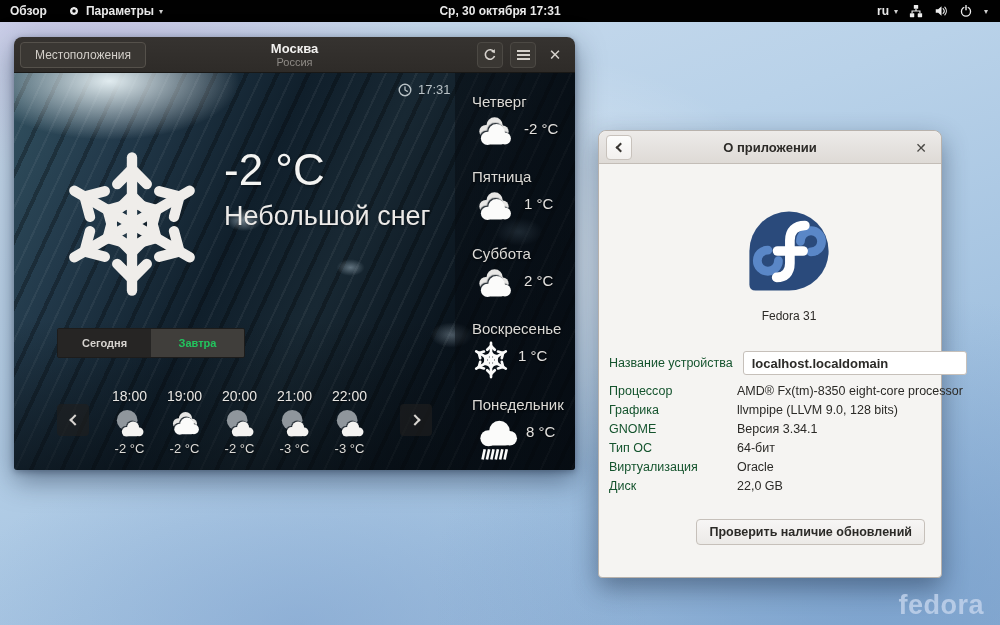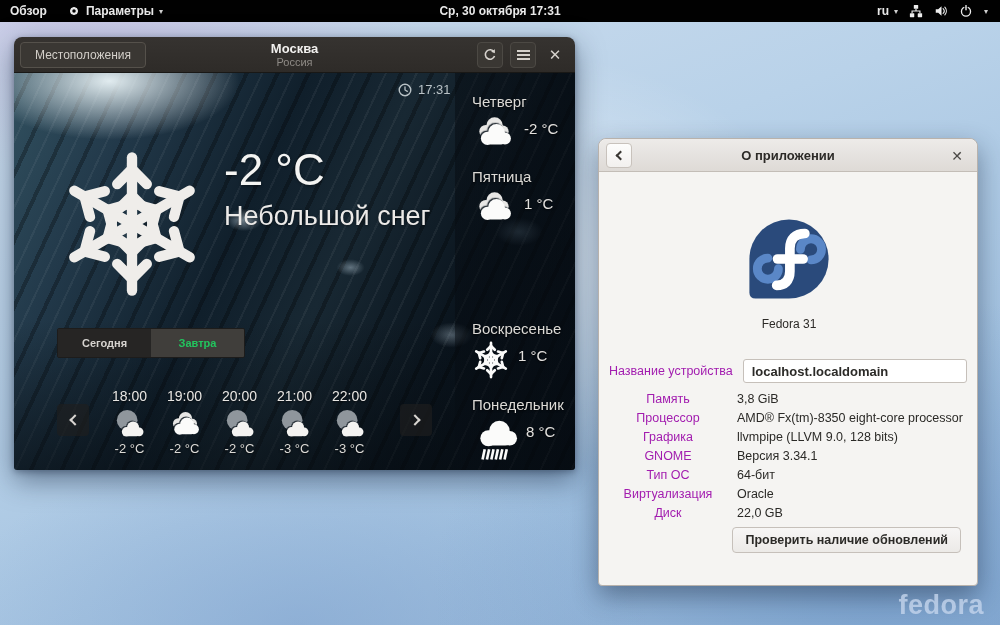--- a/index.html
+++ b/index.html
@@ -89,35 +89,35 @@
   .chev.r { transform:rotate(45deg); margin-left:-3px; }
   .chev.l { transform:rotate(-135deg); margin-right:-3px; }
   .chev.dark { border-color:#3a3733; width:7px; height:7px; }
 
   .w-day { position:absolute; left:17px; width:100px; }
   .w-day .name { font-size:15px; color:#dcdad6; text-shadow:0 1px 2px rgba(0,0,0,.7); }
   .w-day .row { display:flex; align-items:flex-start; gap:8px; margin-top:4px; }
   .w-day .temp { font-size:15px; color:#e3e1de; margin-top:6px; text-shadow:0 1px 2px rgba(0,0,0,.7); }
 
   
-  .about { position:absolute; left:598px; top:138px; width:380px; height:448px;
+  .about { position:absolute; left:598px; top:130px; width:344px; height:448px;
            background:#f5f4f2; border:1px solid #b8b2ac; border-radius:8px 8px 4px 4px;
            box-shadow:0 10px 26px rgba(20,35,60,.45); }
   .a-header { height:33px; background:linear-gradient(#edebe9,#dedad6); border-bottom:1px solid #c3bdb7;
               border-radius:8px 8px 0 0; position:relative; display:flex; align-items:center; }
   .a-back { position:absolute; left:7px; top:4px; width:26px; height:25px; background:linear-gradient(#fdfdfc,#f2f0ee);
             border:1px solid #c8c2bc; border-radius:4px; display:flex; align-items:center; justify-content:center; }
   .a-title { width:100%; text-align:center; font-size:13px; font-weight:bold; color:#2c2a27; }
   .a-close { position:absolute; right:8px; top:4px; width:24px; height:25px; border:none; background:none;
              color:#4a4845; font-size:14px; display:flex; align-items:center; justify-content:center; }
   .a-logo { position:absolute; left:146px; top:76px; width:88px; height:92px; }
   .a-distro { position:absolute; left:0; width:380px; top:178px; text-align:center; font-size:12px; color:#2c2a27; }
   .a-rows { position:absolute; left:10px; top:220px; width:358px; font-size:12.5px; }
   .a-row { display:flex; align-items:center; margin-bottom:4px; min-height:15px; }
-  .a-label { flex:0 0 118px; text-align:center; color:#a21caf; margin-right:10px; white-space:nowrap; }
+  .a-label { flex:0 0 118px; text-align:left; color:#14532d; margin-right:10px; white-space:nowrap; }
   .a-val { color:#2b2a27; white-space:nowrap; }
   .a-input { width:228px; height:24px; border:1px solid #c6c0ba; border-radius:3px; background:#fff;
              font-family:inherit; font-size:13px; font-weight:bold; color:#2b2a27; padding:0 8px; }
   .a-row.inputrow { margin-bottom:8px; }
   .a-update { position:absolute; right:16px; top:388px; height:26px; padding:0 12px;
               background:linear-gradient(#f7f6f5,#eceae7); border:1px solid #c6c0ba; border-radius:4px;
               font-family:inherit; font-size:12.5px; color:#2b2a27;font-weight:bold; }
 
   .watermark { position:absolute; right:16px; bottom:4px; font-size:27px; font-weight:bold;
                color:rgba(196,213,236,.8); letter-spacing:.5px; }
@@ -332,20 +332,32 @@
         <div class="row">
           <span>
             <svg width="44" height="36" viewBox="0 0 60 48">
                 <use href="#cloud" transform="translate(6,0) scale(0.8)" style="color:#e8e7e5"></use>
                 <use href="#cloud" class="front" transform="translate(8,9) scale(0.82)" style="color:#fbfbfa"></use>
               </svg>
           </span>
           <span class="temp">1 °C</span>
         </div>
       </div>
+      <div class="w-day" style="top:172px">
+        <div class="name">Суббота</div>
+        <div class="row">
+          <span>
+            <svg width="44" height="36" viewBox="0 0 60 48">
+                <use href="#cloud" transform="translate(6,0) scale(0.8)" style="color:#e8e7e5"></use>
+                <use href="#cloud" class="front" transform="translate(8,9) scale(0.82)" style="color:#fbfbfa"></use>
+              </svg>
+          </span>
+          <span class="temp">2 °C</span>
+        </div>
+      </div>
       <div class="w-day" style="top:247px">
         <div class="name">Воскресенье</div>
         <div class="row">
           <span style="color:#fbfbfa">
             <svg width="38" height="38" viewBox="0 0 100 100">
                 <use href="#flake"></use>
               </svg>
           </span>
           <span class="temp">1 °C</span>
         </div>
@@ -394,24 +406,20 @@
     </svg>
   </div>
   <div class="a-distro">Fedora 31</div>
 
   <div class="a-rows">
     <div class="a-row inputrow">
       <span class="a-label">Название устройства</span>
       <input class="a-input" type="text" value="localhost.localdomain" style="">
     </div>
     <div class="a-row">
-      <span class="a-label">Память</span>
-      <span class="a-val">3,8 GiB</span>
-    </div>
-    <div class="a-row">
       <span class="a-label">Процессор</span>
       <span class="a-val">AMD® Fx(tm)-8350 eight-core processor</span>
     </div>
     <div class="a-row">
       <span class="a-label">Графика</span>
       <span class="a-val">llvmpipe (LLVM 9.0, 128 bits)</span>
     </div>
     <div class="a-row">
       <span class="a-label">GNOME</span>
       <span class="a-val">Версия 3.34.1</span>

